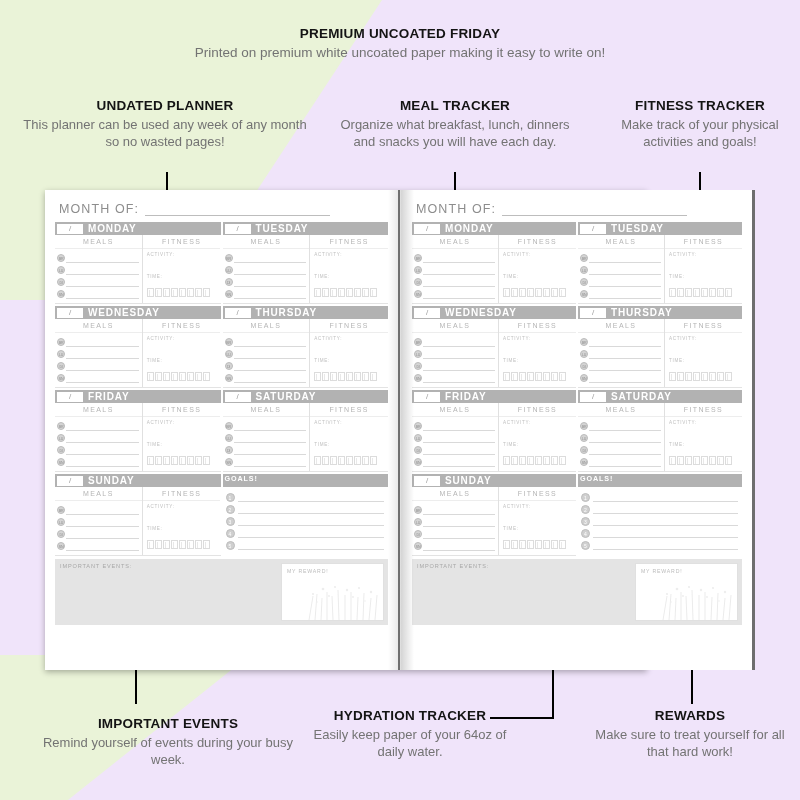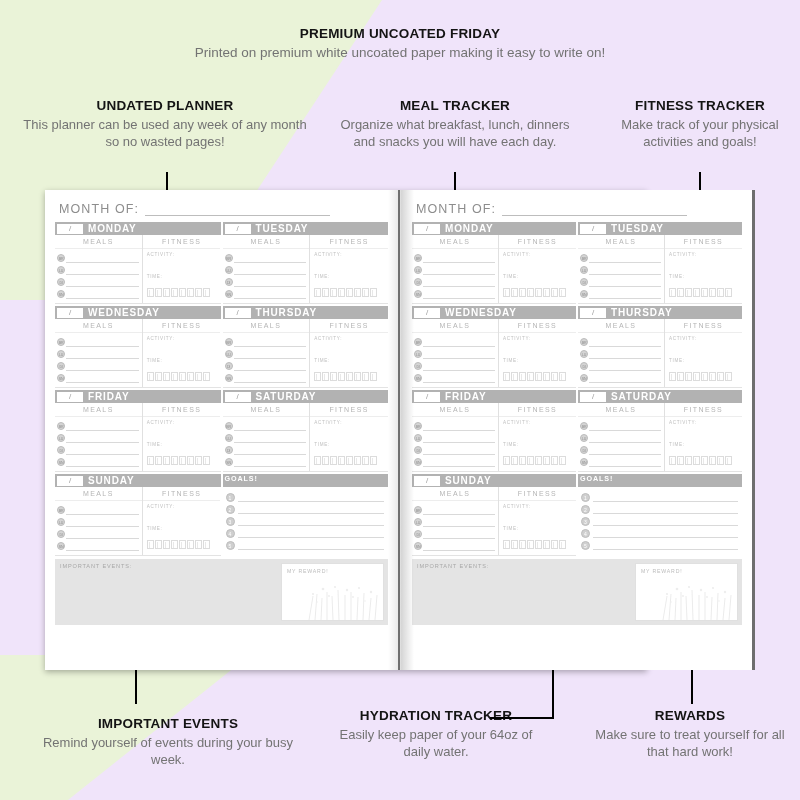--- a/index.html
+++ b/index.html
@@ -33,21 +33,21 @@
     margin-bottom: 3px; white-space: nowrap;
   }
   .ann .body { font-size: 13px; line-height: 1.32; color: #737373; }
 
   .ann-premium { left: 100px; top: 26px; width: 600px; }
   .ann-premium .body { font-size: 13.5px; }
   .ann-undated { left: 20px; top: 98px; width: 290px; }
   .ann-meal    { left: 340px; top: 98px; width: 230px; }
   .ann-fitness { left: 600px; top: 98px; width: 200px; }
   .ann-events  { left: 38px; top: 708px; width: 260px; margin-top: 8px; }
-  .ann-hydration { left: 300px; top: 708px; width: 220px; margin-left: 26px; }
+  .ann-hydration { left: 300px; top: 708px; width: 220px; }
   .ann-rewards { left: 590px; top: 708px; width: 200px; }
 
   
   .line { position: absolute; background: #000; }
   .arrow-head {
     position: absolute; width: 0; height: 0;
     border-left: 6px solid transparent;
     border-right: 6px solid transparent;
   }
   .arrow-down { border-top: 11px solid #000; }

